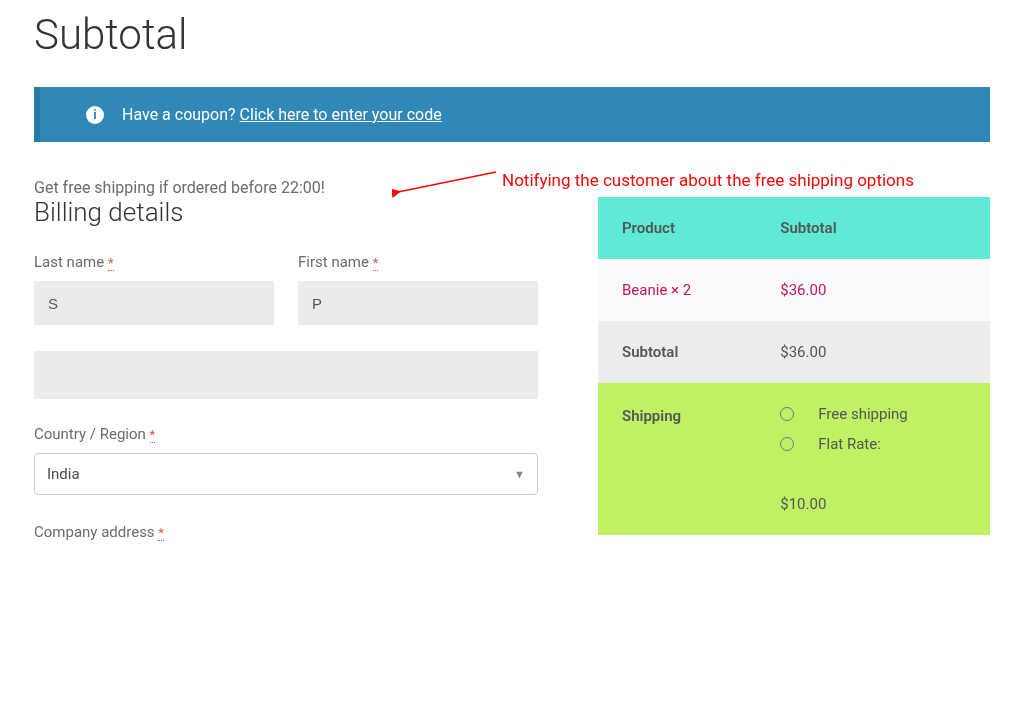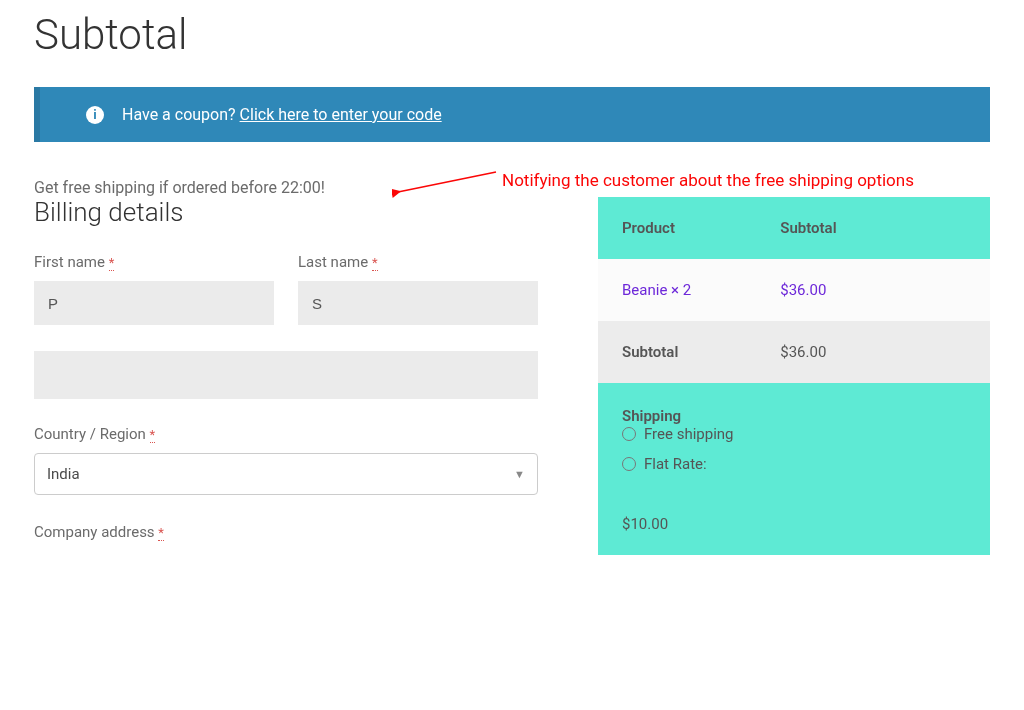--- a/index.html
+++ b/index.html
@@ -150,40 +150,39 @@
   }
   .order-row .c1 { flex: 0 0 46%; }
   .order-row .c2 { flex: 1; }
   .order-row.header {
     background: #5eead4;
     font-weight: 600;
     color: #555;
   }
   .order-row.line {
     background: #fbfbfb;
-    color: #6d28d9;
+    color: #be185d;
   }
   .order-row.sub {
     background: #ececec;
     color: #555;
     font-weight: 600;
   }
   .order-row.sub .c2 { font-weight: 400; color: #555; }
   .order-row.ship {
-    background: #5eead4;
+    background: #bef264;
     color: #555;
     font-weight: 600;
-    flex-direction: column;
   }
   .order-row.ship .c1 { padding-top: 2px; }
   .ship-opts { font-weight: 400; color: #555; }
   .ship-opt {
     display: flex;
     align-items: center;
-    gap: 8px;
+    gap: 24px;
     margin-bottom: 12px;
   }
   .radio {
     width: 14px;
     height: 14px;
     border: 1.5px solid #777;
     border-radius: 50%;
     flex-shrink: 0;
   }
   .ship-price { margin-left: 0; margin-top: 42px; }
@@ -213,29 +212,29 @@
   <span class="annotation">Notifying the customer about the free shipping options</span>
 </div>
 
 <div class="main-cols">
   <div class="col-billing">
     <h2 class="section-title">Billing details</h2>
 
     <div class="form-row">
       <div class="field">
         <label class="field-label">
+          <span>Last name</span> <span class="req">*</span>
+        </label>
+        <input class="text-input" value="S" style="">
+      </div>
+      <div class="field">
+        <label class="field-label">
           <span>First name</span> <span class="req">*</span>
         </label>
         <input class="text-input" value="P" style="">
-      </div>
-      <div class="field">
-        <label class="field-label">
-          <span>Last name</span> <span class="req">*</span>
-        </label>
-        <input class="text-input" value="S" style="">
       </div>
     </div>
 
     <div class="form-row">
       <div class="field full">
         <input class="text-input tall" value="" style="">
       </div>
     </div>
 
     <div class="form-row" style="margin-bottom:28px;">

